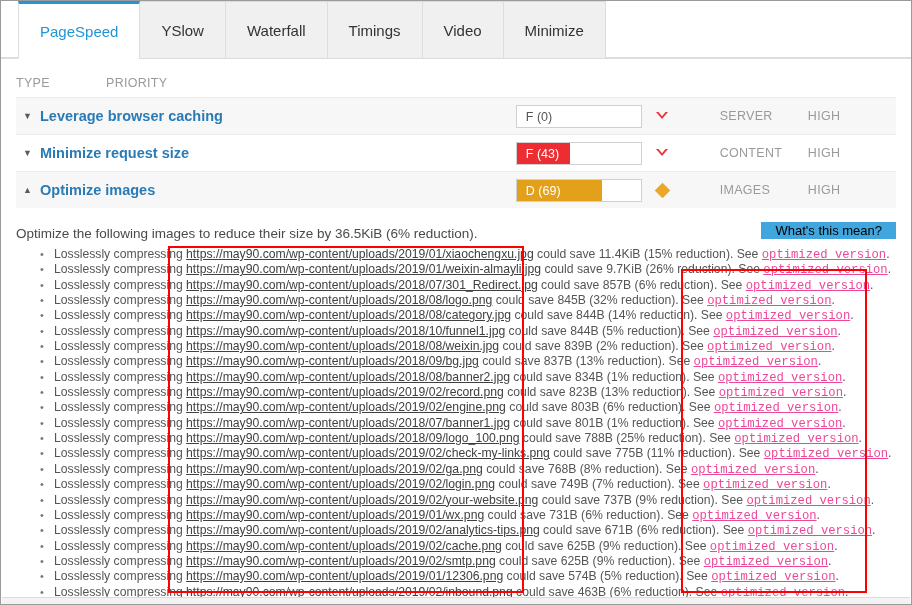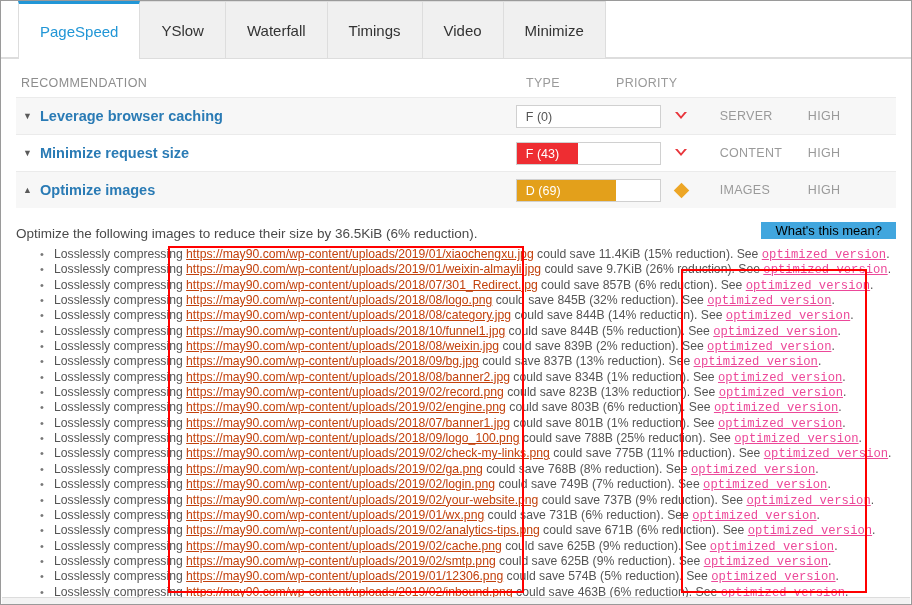--- a/index.html
+++ b/index.html
@@ -111,21 +111,21 @@
   }
   .rec-name {
     color: #2a7bb5;
     font-size: 14.5px;
     font-weight: bold;
     cursor: pointer;
   }
   .col-grade { display: flex; align-items: center; }
   .gradebox {
     position: relative;
-    width: 145px;
+    width: 126px;
     height: 23px;
     border: 1px solid #d0d0d0;
     background: #ffffff;
     overflow: hidden;
   }
   .gradefill {
     position: absolute;
     left: 0; top: 0; bottom: 0;
   }
   .gradetext {
@@ -189,21 +189,21 @@
   }
   ul.imglist li::before {
     content: "\2022";
     position: absolute;
     left: -14px;
     top: 0;
     color: #777777;
     font-size: 11px;
   }
   a.u {
-    color: #c2410c;
+    color: #404040;
     text-decoration: underline;
     cursor: pointer;
   }
   a.opt {
     color: #ec4899;
     text-decoration: underline;
     cursor: pointer;
     font-family: Liberation Mono, monospace;
   }
 
@@ -247,21 +247,20 @@
       <div class="tab">
         <span>Video</span>
       </div>
       <div class="tab">
         <span>Minimize</span>
       </div>
     </div>
 
   <div class="tablewrap">
     <div class="thead">
-      <div class="col-rec">RECOMMENDATION</div>
       <div class="col-type">TYPE</div>
       <div class="col-pri">PRIORITY</div>
     </div>
     <div id="rows">
         <div class="rrow alt">
           <div class="col-rec">
             <span class="caret">▼</span>
             <span class="rec-name">Leverage browser caching</span>
           </div>
           <div class="col-grade">

